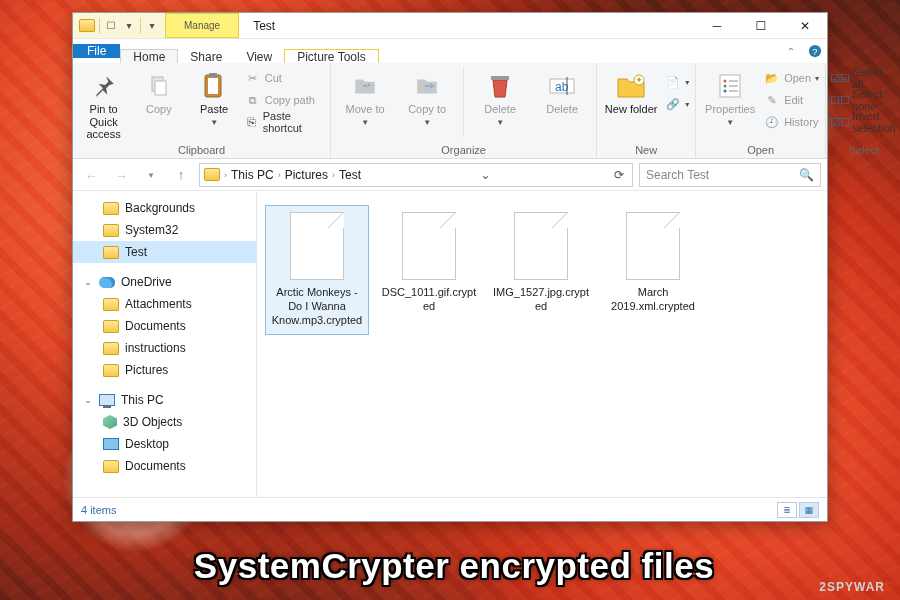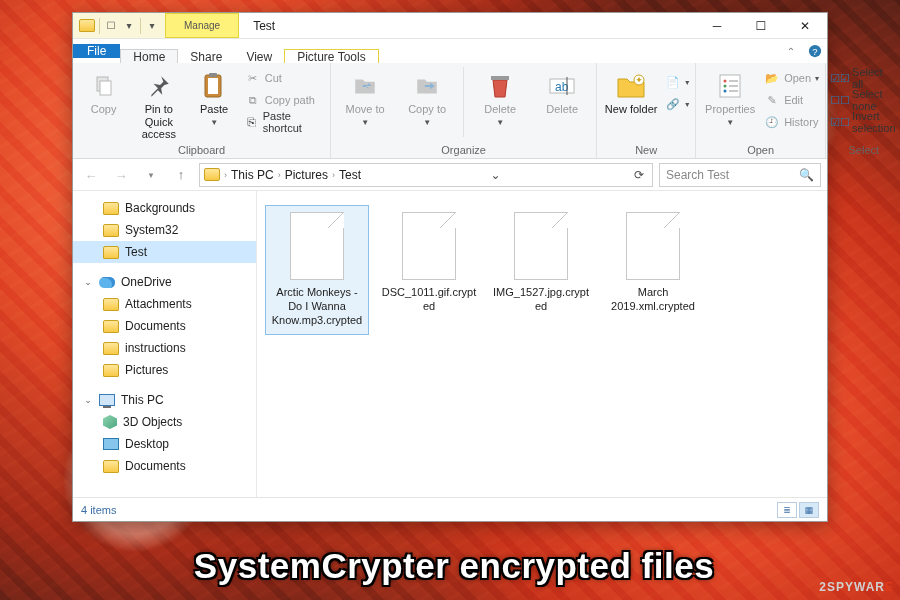--- a/index.html
+++ b/index.html
@@ -54,21 +54,21 @@
 .stack { display:flex; flex-direction:column; gap:0; }
 .chev { font-size:8px; color:#555; }
 
 .navbar { height:32px; border-bottom:1px solid #e8e8e8; display:flex; align-items:center; padding:0 6px; gap:6px; }
 .navbar .nbtn { width:24px; height:24px; display:flex; align-items:center; justify-content:center; color:#666; font-size:13px; border-radius:2px; }
 .navbar .nbtn.disabled { color:#bdbdbd; }
 .addr { flex:1; height:24px; border:1px solid #cfcfcf; display:flex; align-items:center; padding:0 4px; gap:2px; font-size:12px; color:#222; }
 .addr .mini-folder { width:16px; height:13px; background:linear-gradient(#ffe79a,#f7c946); border:1px solid #caa21f; border-radius:2px; }
 .addr .crumb-sep { color:#888; font-size:9px; padding:0 2px; }
 .addr .refresh { margin-left:auto; color:#555; padding:0 4px; }
-.search { width:162px; height:24px; border:1px solid #cfcfcf; display:flex; align-items:center; padding:0 6px; font-size:12px; color:#888; gap:6px; }
+.search { width:182px; height:24px; border:1px solid #cfcfcf; display:flex; align-items:center; padding:0 6px; font-size:12px; color:#888; gap:6px; }
 .search .mag { color:#555; }
 
 .body { flex:1; display:flex; min-height:0; }
 .sidebar { width:184px; border-right:1px solid #e8e8e8; overflow:auto; padding:6px 0; font-size:12px; color:#222; }
 .tree-item { display:flex; align-items:center; gap:6px; height:22px; padding:0 6px 0 10px; }
 .tree-item.indent { padding-left:30px; }
 .tree-item.selected { background:#cde8ff; }
 .tree-item .exp { width:10px; font-size:9px; color:#666; text-align:center; }
 .folder16 { width:16px; height:13px; background:linear-gradient(#ffe79a,#f7c946); border:1px solid #caa21f; border-radius:2px 2px 1px 1px; }
 .onedrive16 { width:16px; height:11px; border-radius:6px; background:#5db3eb; box-shadow: -4px 2px 0 -1px #3a8fd4 inset; }
@@ -132,36 +132,36 @@
           <circle cx="8" cy="8" r="7" fill="#2a7ab0"></circle>
           <text x="8" y="12" text-anchor="middle" font-size="11" fill="#fff" font-family="Segoe UI">?</text>
         </svg>
     </div>
   </div>
 
   <div class="ribbon">
 
     <div class="group">
       <div class="content">
+        <div class="bigbtn">
+          <span class="icon32">
+            <svg width="26" height="26" viewBox="0 0 24 24">
+                <path fill="#5a5a5a" d="M14 3l7 7-4 1-3 3 1 6-4-4-6 6 0-2 6-6-4-4 6 1 3-3z"></path>
+              </svg>
+          </span>
+          <span>Pin to Quick access</span>
+        </div>
         <div class="bigbtn disabled">
           <span class="icon32">
             <svg width="24" height="24" viewBox="0 0 24 24">
                 <rect x="5" y="3" width="11" height="14" fill="#e5e5e5" stroke="#b8b8b8"></rect>
                 <rect x="8" y="7" width="11" height="14" fill="#fff" stroke="#b8b8b8"></rect>
               </svg>
           </span>
           <span>Copy</span>
-        </div>
-        <div class="bigbtn">
-          <span class="icon32">
-            <svg width="26" height="26" viewBox="0 0 24 24">
-                <path fill="#5a5a5a" d="M14 3l7 7-4 1-3 3 1 6-4-4-6 6 0-2 6-6-4-4 6 1 3-3z"></path>
-              </svg>
-          </span>
-          <span>Pin to Quick access</span>
         </div>
         <div class="bigbtn">
           <span class="icon32">
             <svg width="24" height="28" viewBox="0 0 24 28">
                 <rect x="3" y="3" width="16" height="22" rx="2" fill="#c88a3a" stroke="#9a6a2a"></rect>
                 <rect x="6" y="6" width="10" height="16" fill="#fff"></rect>
                 <rect x="7" y="1" width="8" height="4" rx="1" fill="#8a8a8a"></rect>
               </svg>
           </span>
           <span>Paste</span>

